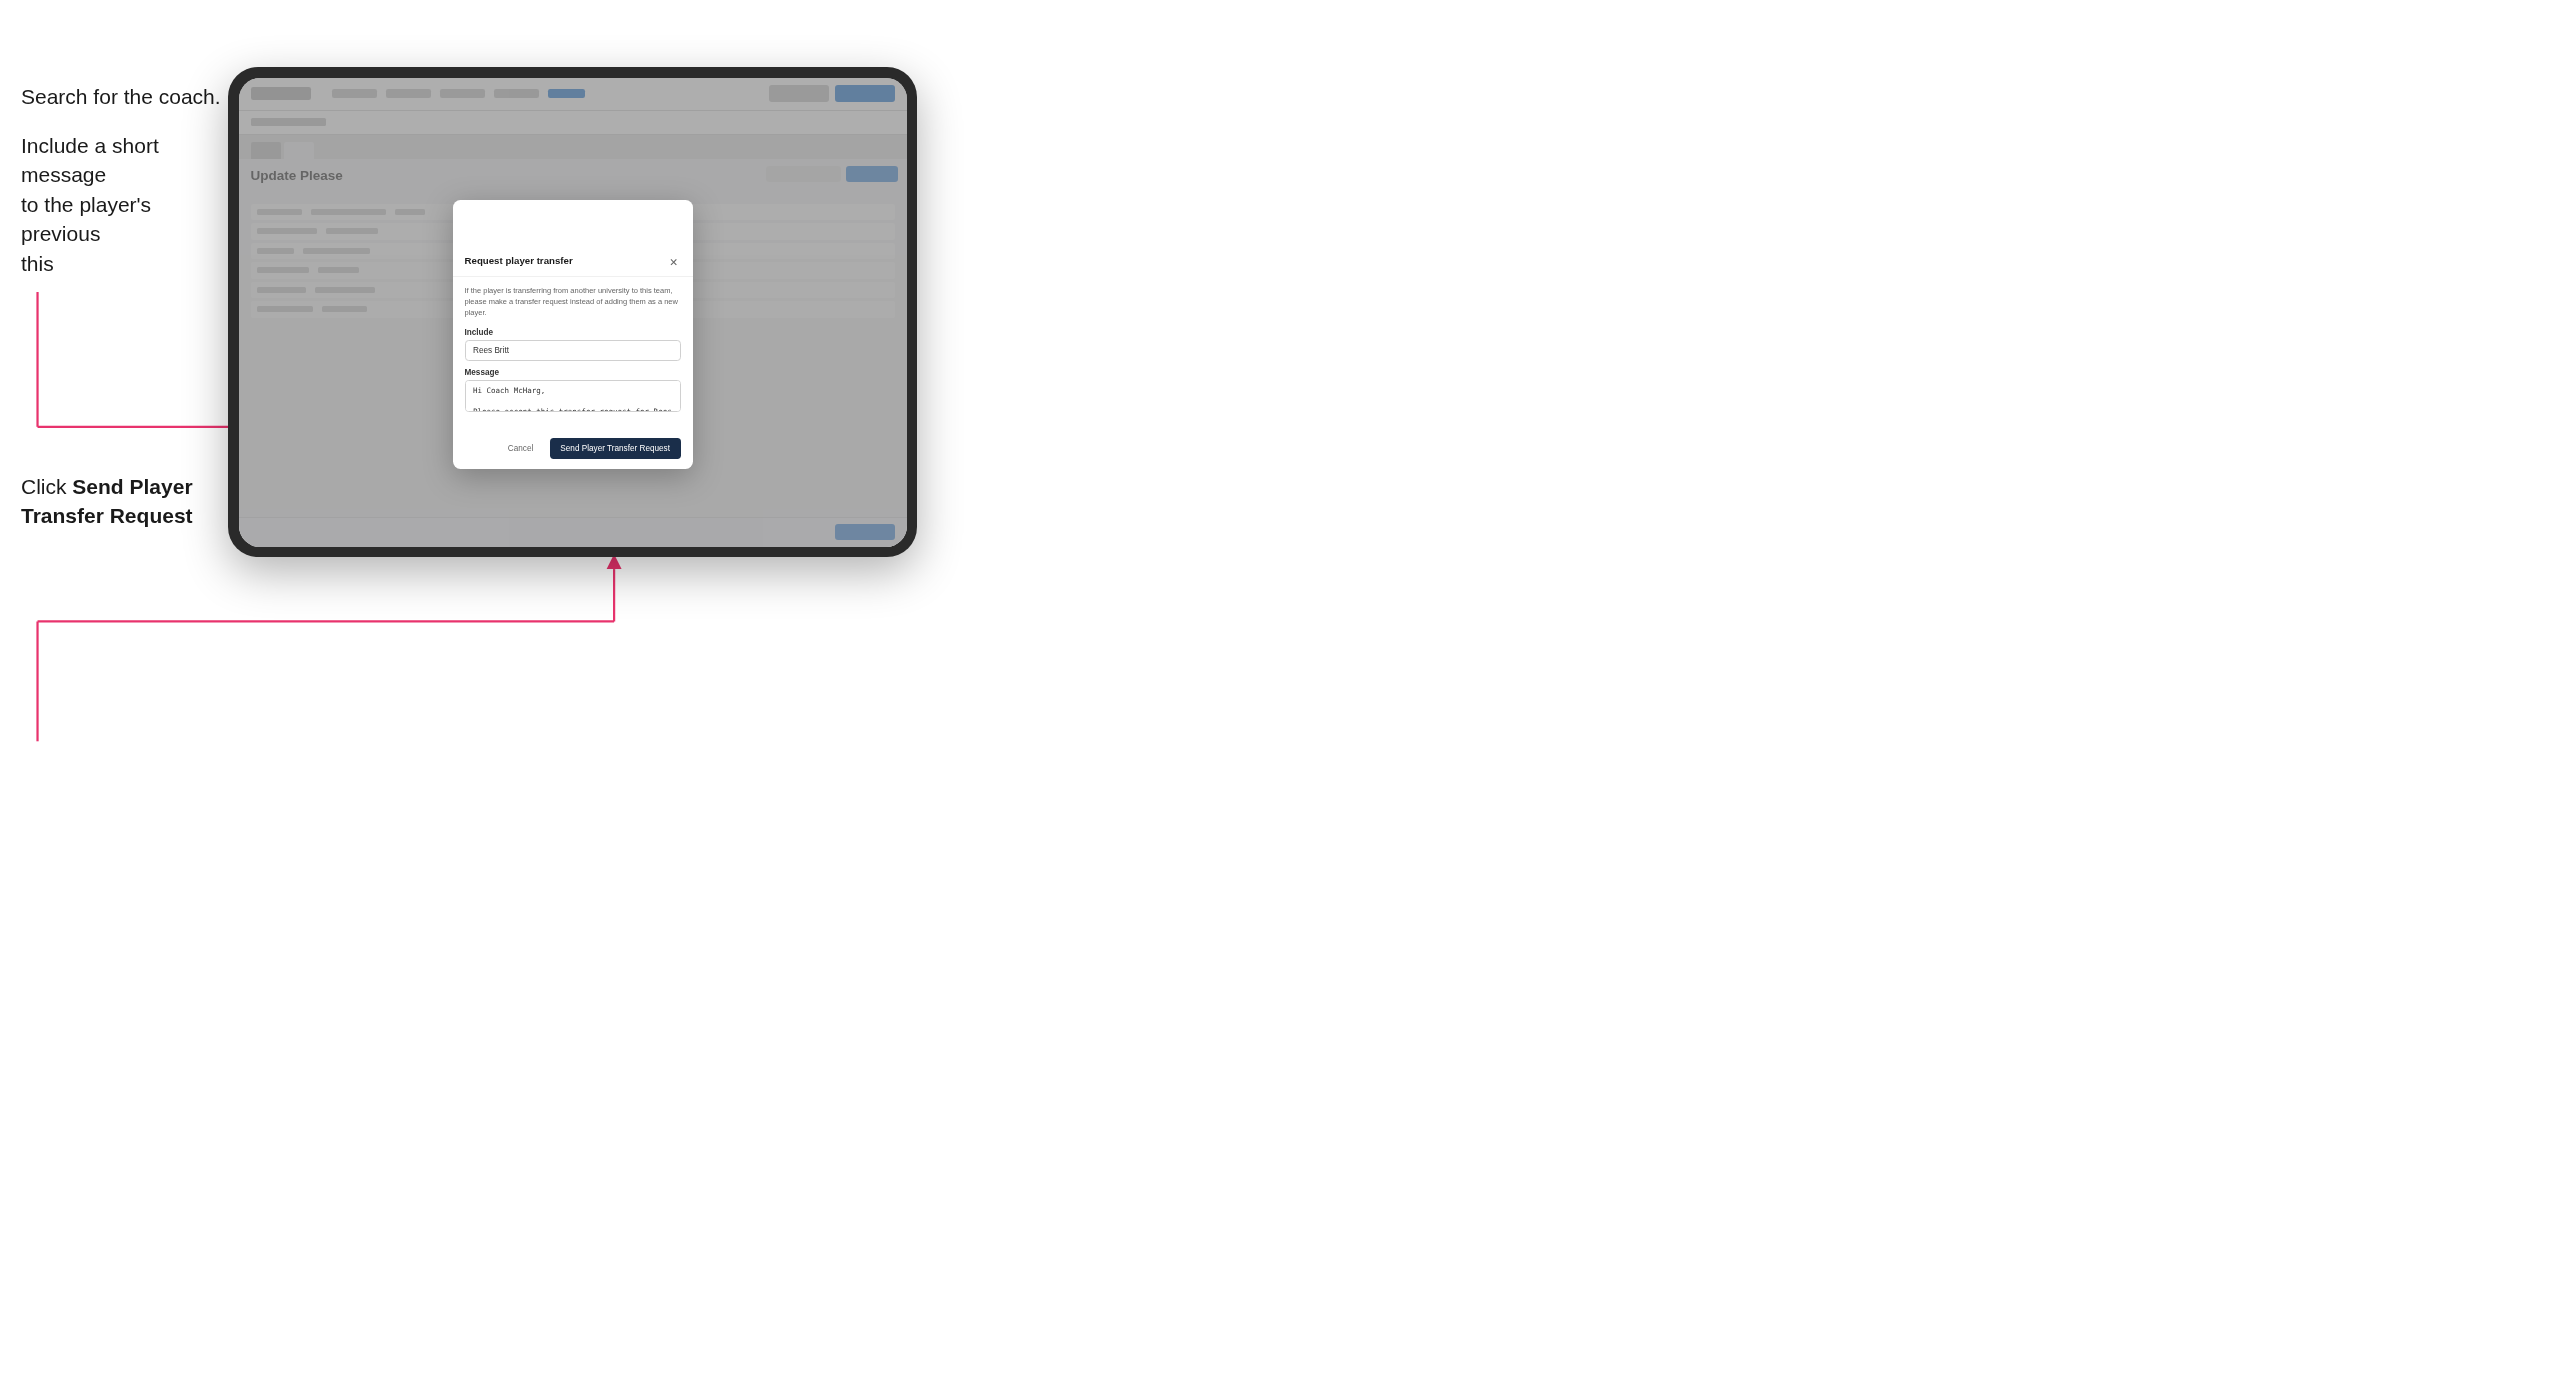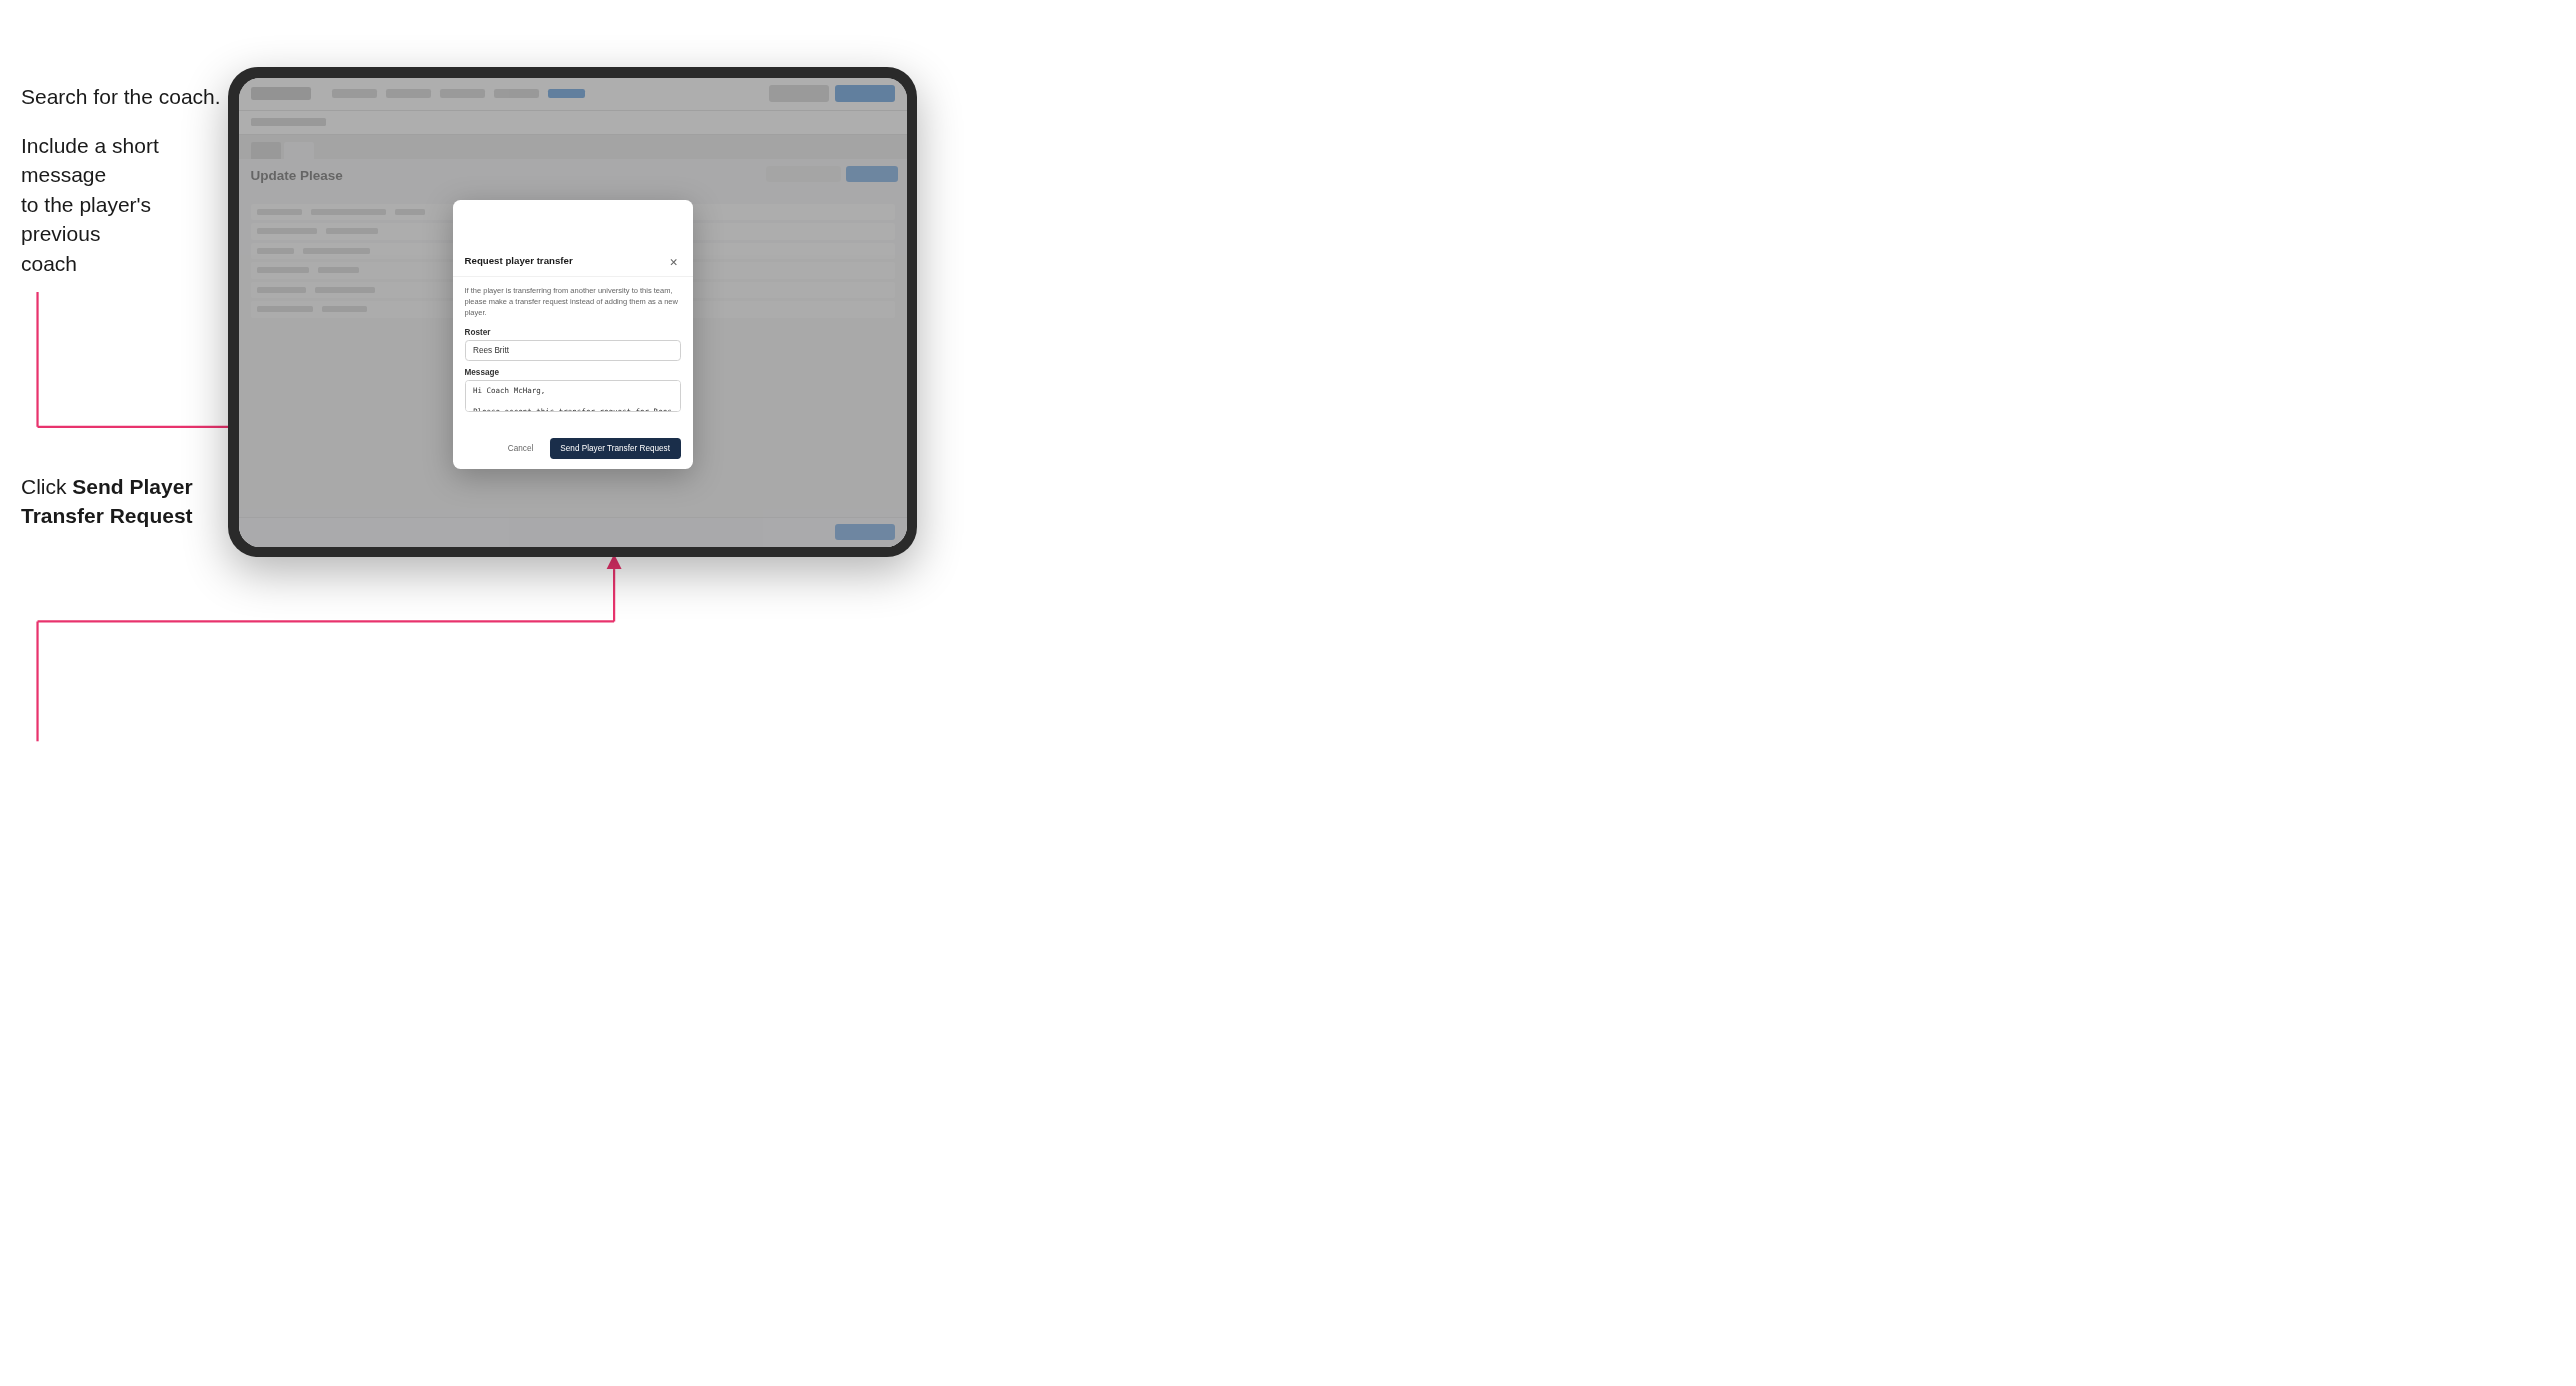--- a/index.html
+++ b/index.html
@@ -391,21 +391,21 @@
   </style>
 </head>
 <body>
 
 <div class="annotation-area">
   <div class="annotation-text-1">Search for the coach.</div>
 
   <div class="annotation-text-2">
     <span style="white-space: pre-line;">Include a short message
 to the player's previous
-coach</span>
+this</span>
   </div>
 
   <div class="annotation-text-3">
     <span>Click </span><strong style="white-space: pre-line;">Send Player
 Transfer Request</strong>
   </div>
 </div>
 
 <svg class="annotation-svg" viewBox="0 0 3440 1851" xmlns="http://www.w3.org/2000/svg">
 
@@ -493,21 +493,21 @@
 
         <div class="modal-header">
           <span class="modal-title">Request player transfer</span>
           <div class="modal-close">✕</div>
         </div>
 
         <div class="modal-body">
           <p class="modal-description">If the player is transferring from another university to this team, please make a transfer request instead of adding them as a new player.</p>
 
           <div class="form-group">
-            <label class="form-label">Roster</label>
+            <label class="form-label">Include</label>
             <input type="text" class="form-input" value="Rees Britt" style="">
           </div>
 
           <div class="form-group">
             <label class="form-label">Message</label>
             <textarea class="form-textarea" style="">Hi Coach McHarg,
 
 Please accept this transfer request for Rees now he has joined us at Scoreboard College</textarea>
           </div>
         </div>

